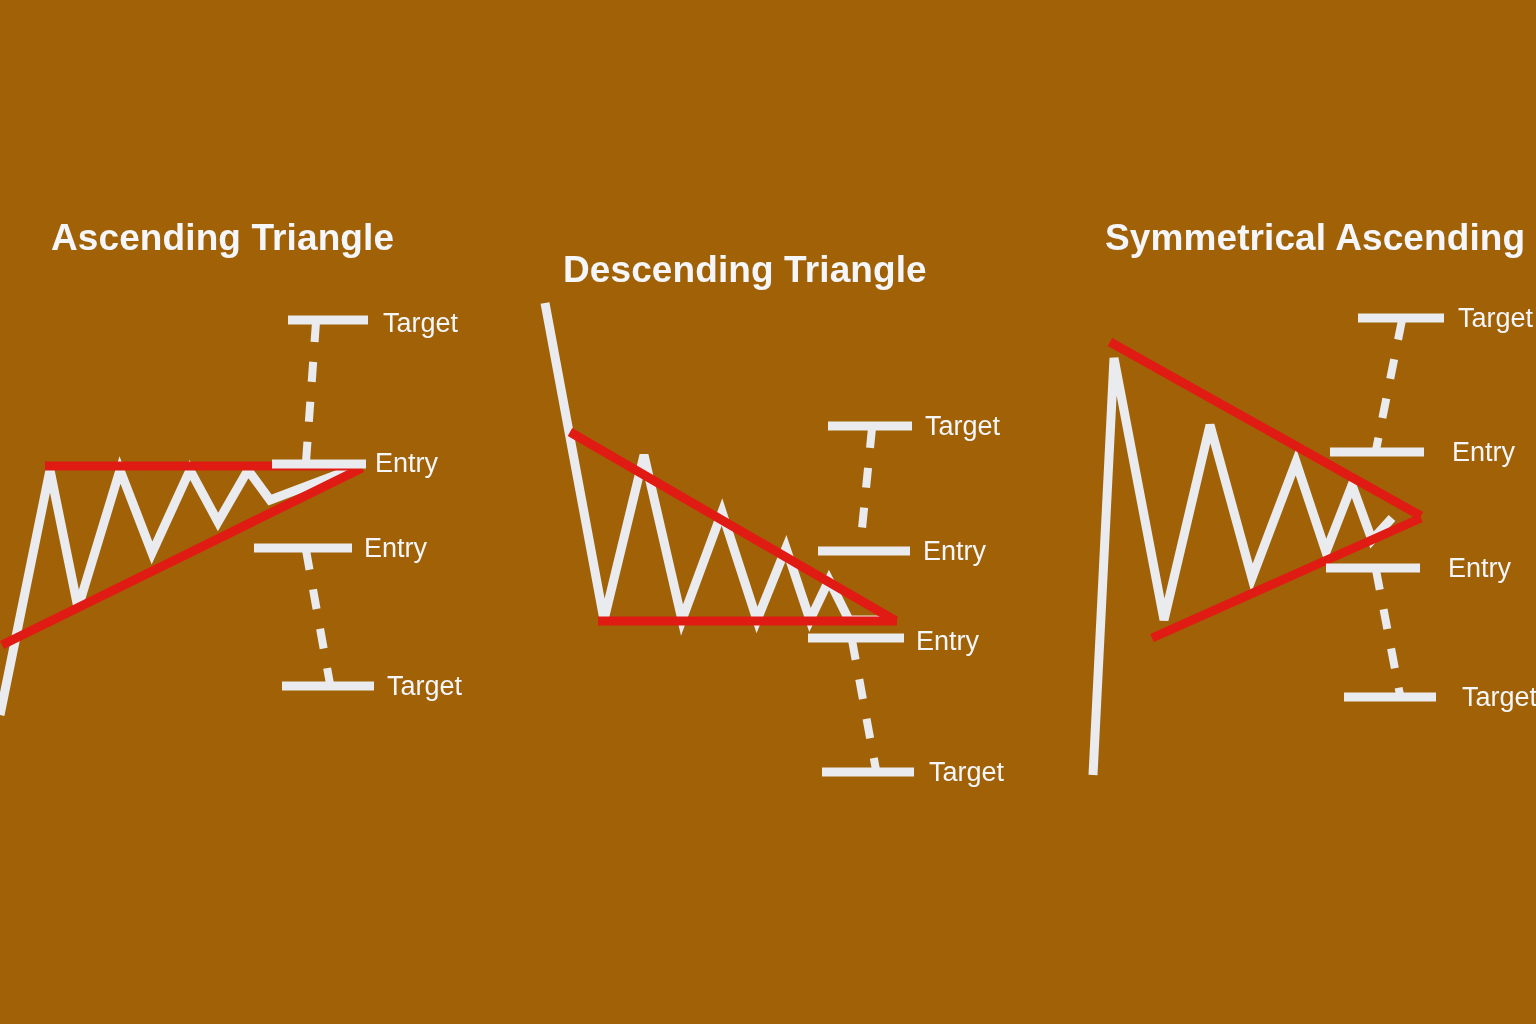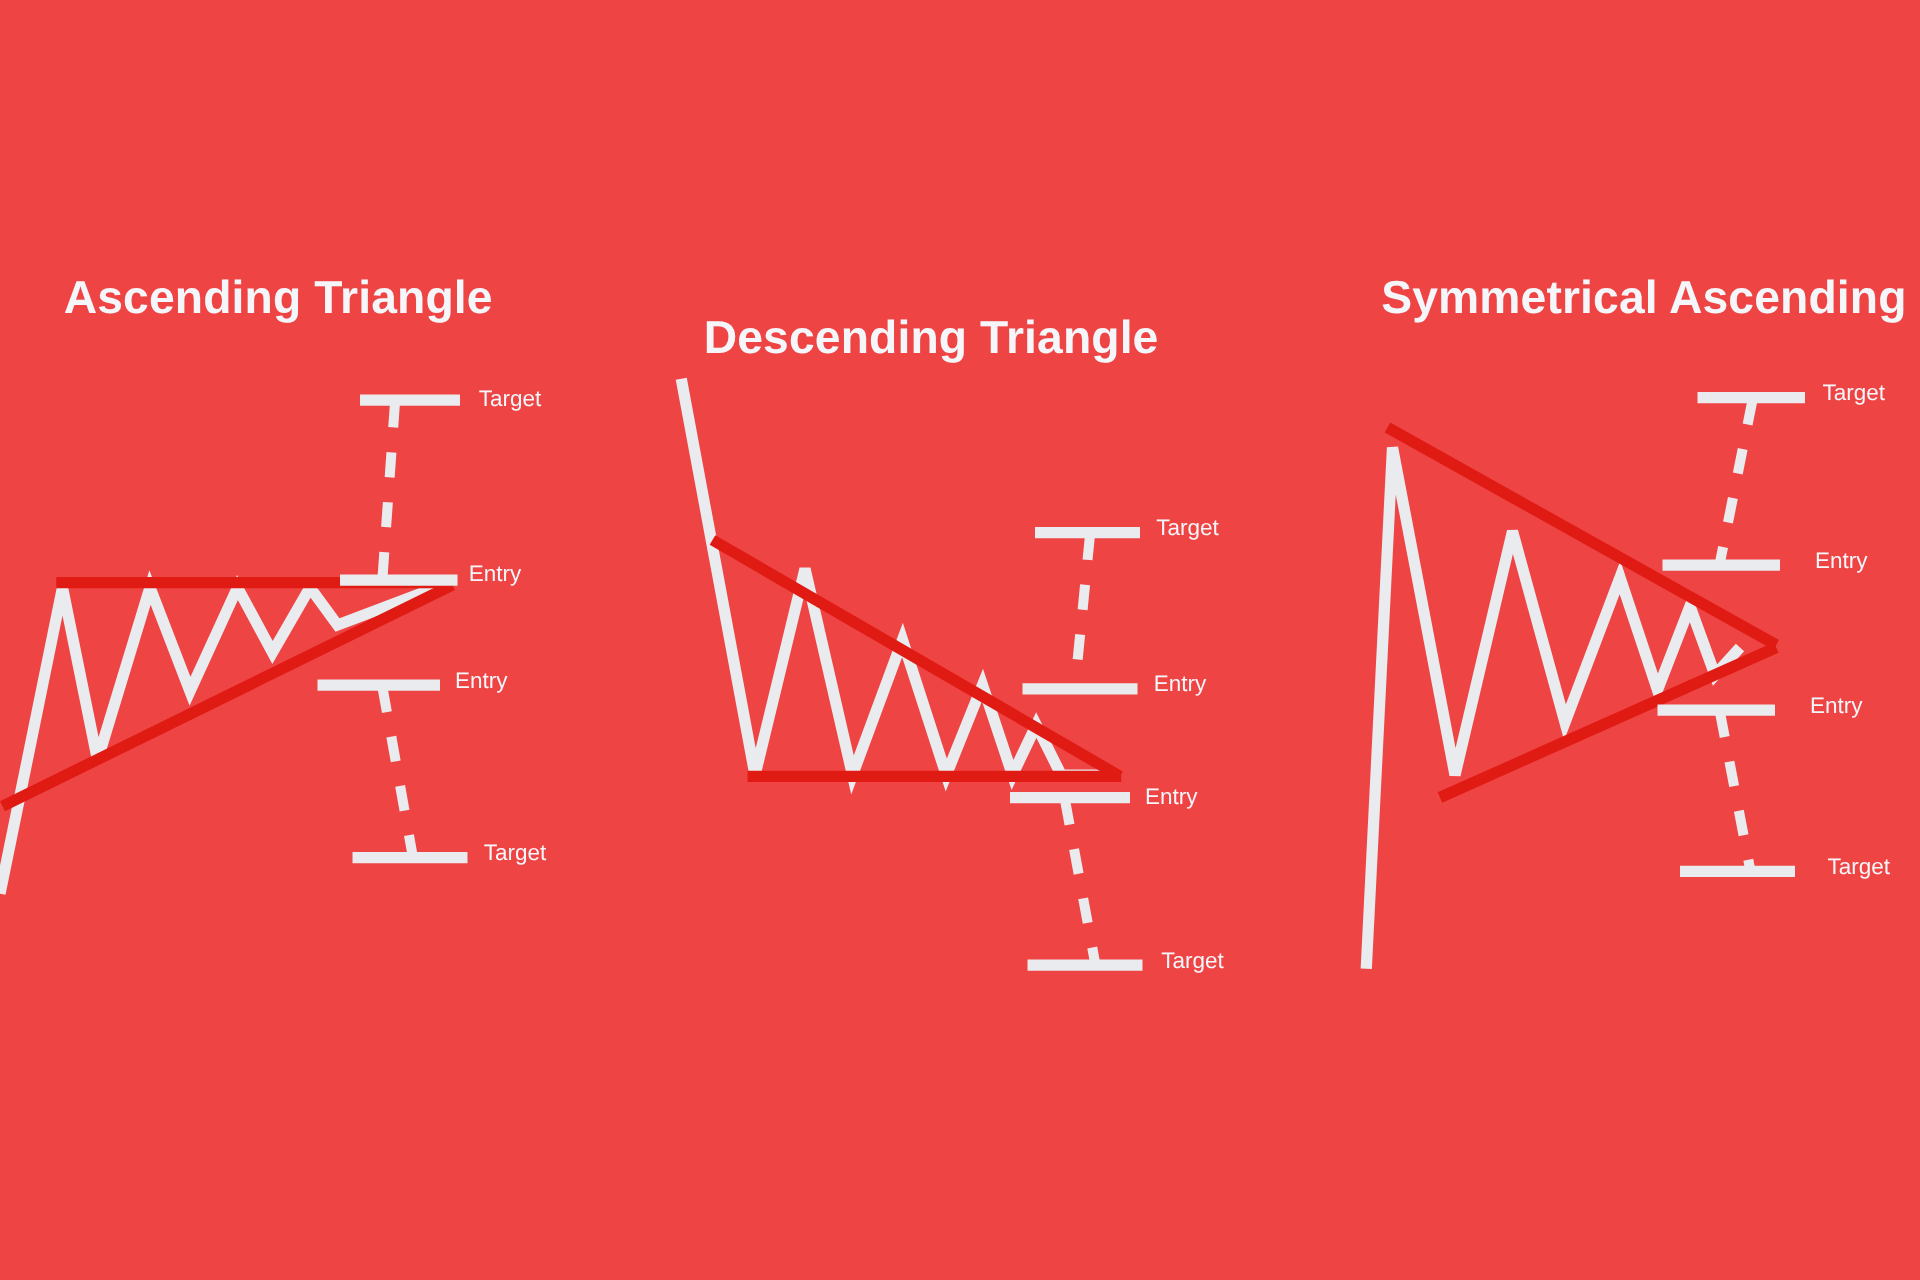--- a/index.html
+++ b/index.html
@@ -4,21 +4,21 @@
 <style>
   html, body {
     margin: 0;
     padding: 0;
     background: #060d1c;
   }
   #stage {
     position: relative;
     width: 1536px;
     height: 1024px;
-    background: #ef4444;
+    background: #a16207;
     overflow: hidden;
     font-family: "Liberation Sans", sans-serif;
   }
   .panel {
     position: absolute;
     top: 0;
     height: 1024px;
   }
   #panel-ascending   { left: 0px;    width: 512px; }
   #panel-descending  { left: 512px;  width: 512px; }
@@ -69,21 +69,21 @@
   .measure-dash {
     stroke: #e9ebee;
     stroke-width: 8;
     stroke-linecap: butt;
     stroke-dasharray: 20 20;
     fill: none;
   }
   .level-label {
     position: absolute;
     color: #f4f6fa;
-    font-size: 18px;
+    font-size: 27px;
     font-weight: 400;
     white-space: nowrap;
     line-height: 1;
   }
 </style>
 </head>
 <body>
 
 <div id="stage">
 

